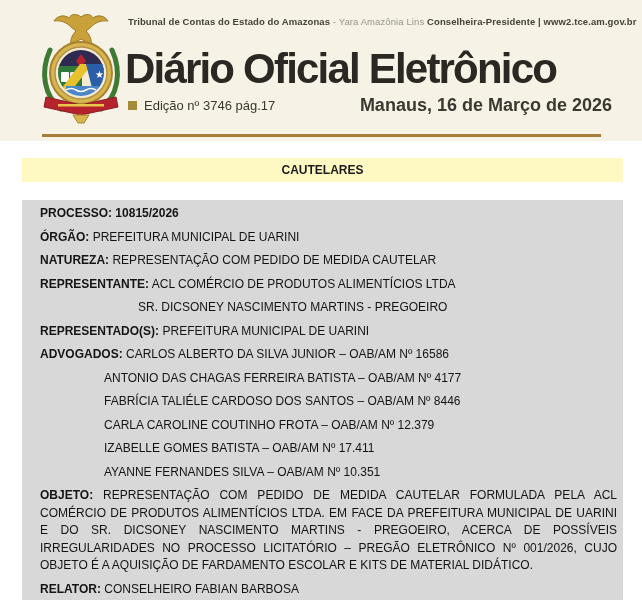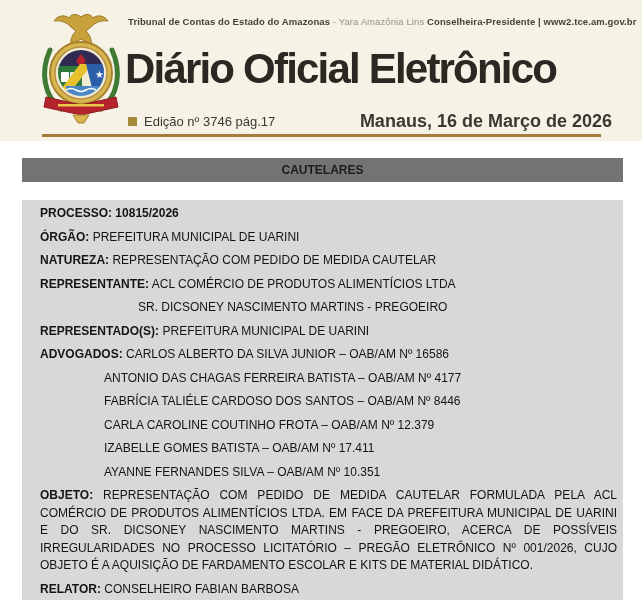--- a/index.html
+++ b/index.html
@@ -12,28 +12,28 @@
   .header{position:relative;width:642px;height:141px;background:#f6f2e5;}
   .logo{position:absolute;left:36px;top:11px;width:90px;height:114px;}
   .org-line{position:absolute;left:128px;top:16px;width:490px;font-size:9.5px;letter-spacing:.1px;white-space:nowrap;}
   .org-bold{font-weight:bold;color:#45423a;}
   .org-light{font-weight:normal;color:#97948a;}
   .masthead{
     position:absolute;left:125px;top:45px;width:495px;
     font-size:42px;font-weight:bold;letter-spacing:-1.8px;color:#2b2823;
     white-space:nowrap;
   }
-  .meta-row{position:absolute;left:128px;top:111px;width:484px;display:flex;justify-content:space-between;align-items:center;gap:24px;}
+  .meta-row{position:absolute;left:128px;top:95px;width:484px;display:flex;justify-content:space-between;align-items:center;gap:24px;}
   .edition{font-size:13px;color:#3a3831;display:flex;align-items:center;}
   .edition .sq{display:inline-block;width:9px;height:9px;background:#a58a3c;margin-right:7px;}
   .place-date{font-size:18px;font-weight:bold;color:#3a3831;}
   .rule{position:absolute;left:42px;top:134px;width:559px;height:3px;background:#a67c3a;}
   
   .section-bar{
-    margin:17px 0 0 22px;width:601px;height:24px;background:#737373;
+    margin:17px 0 0 22px;width:601px;height:24px;background:#fef9c3;
     display:flex;align-items:center;justify-content:center;
     font-size:12px;font-weight:bold;color:#1c1c1c;box-sizing:border-box;
   }
   
   .panel{
     margin:18px 0 0 22px;width:601px;box-sizing:border-box;
     background:#d8d8d8;padding:5px 6px 9px 6px;
     font-size:12px;line-height:17.5px;color:#141414;
   }
   .row{margin-bottom:6px;padding-left:12px;}

